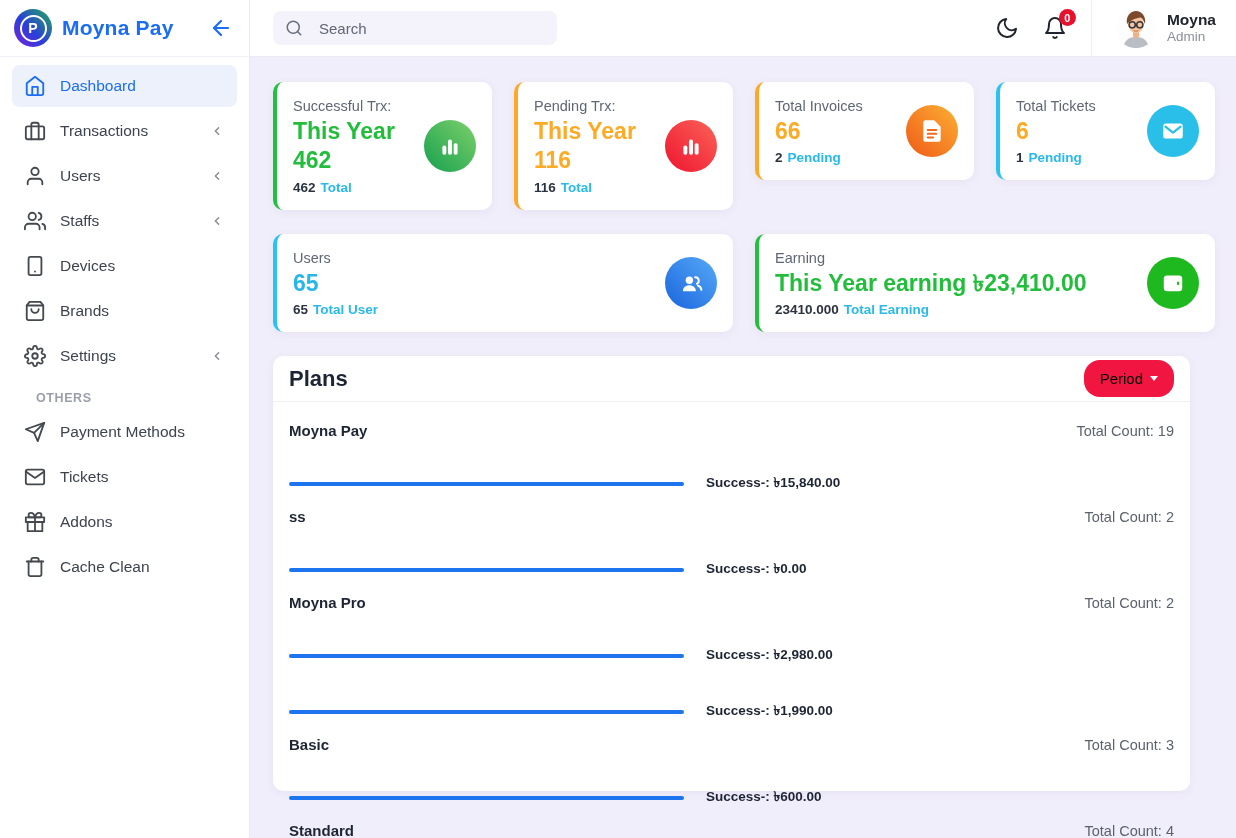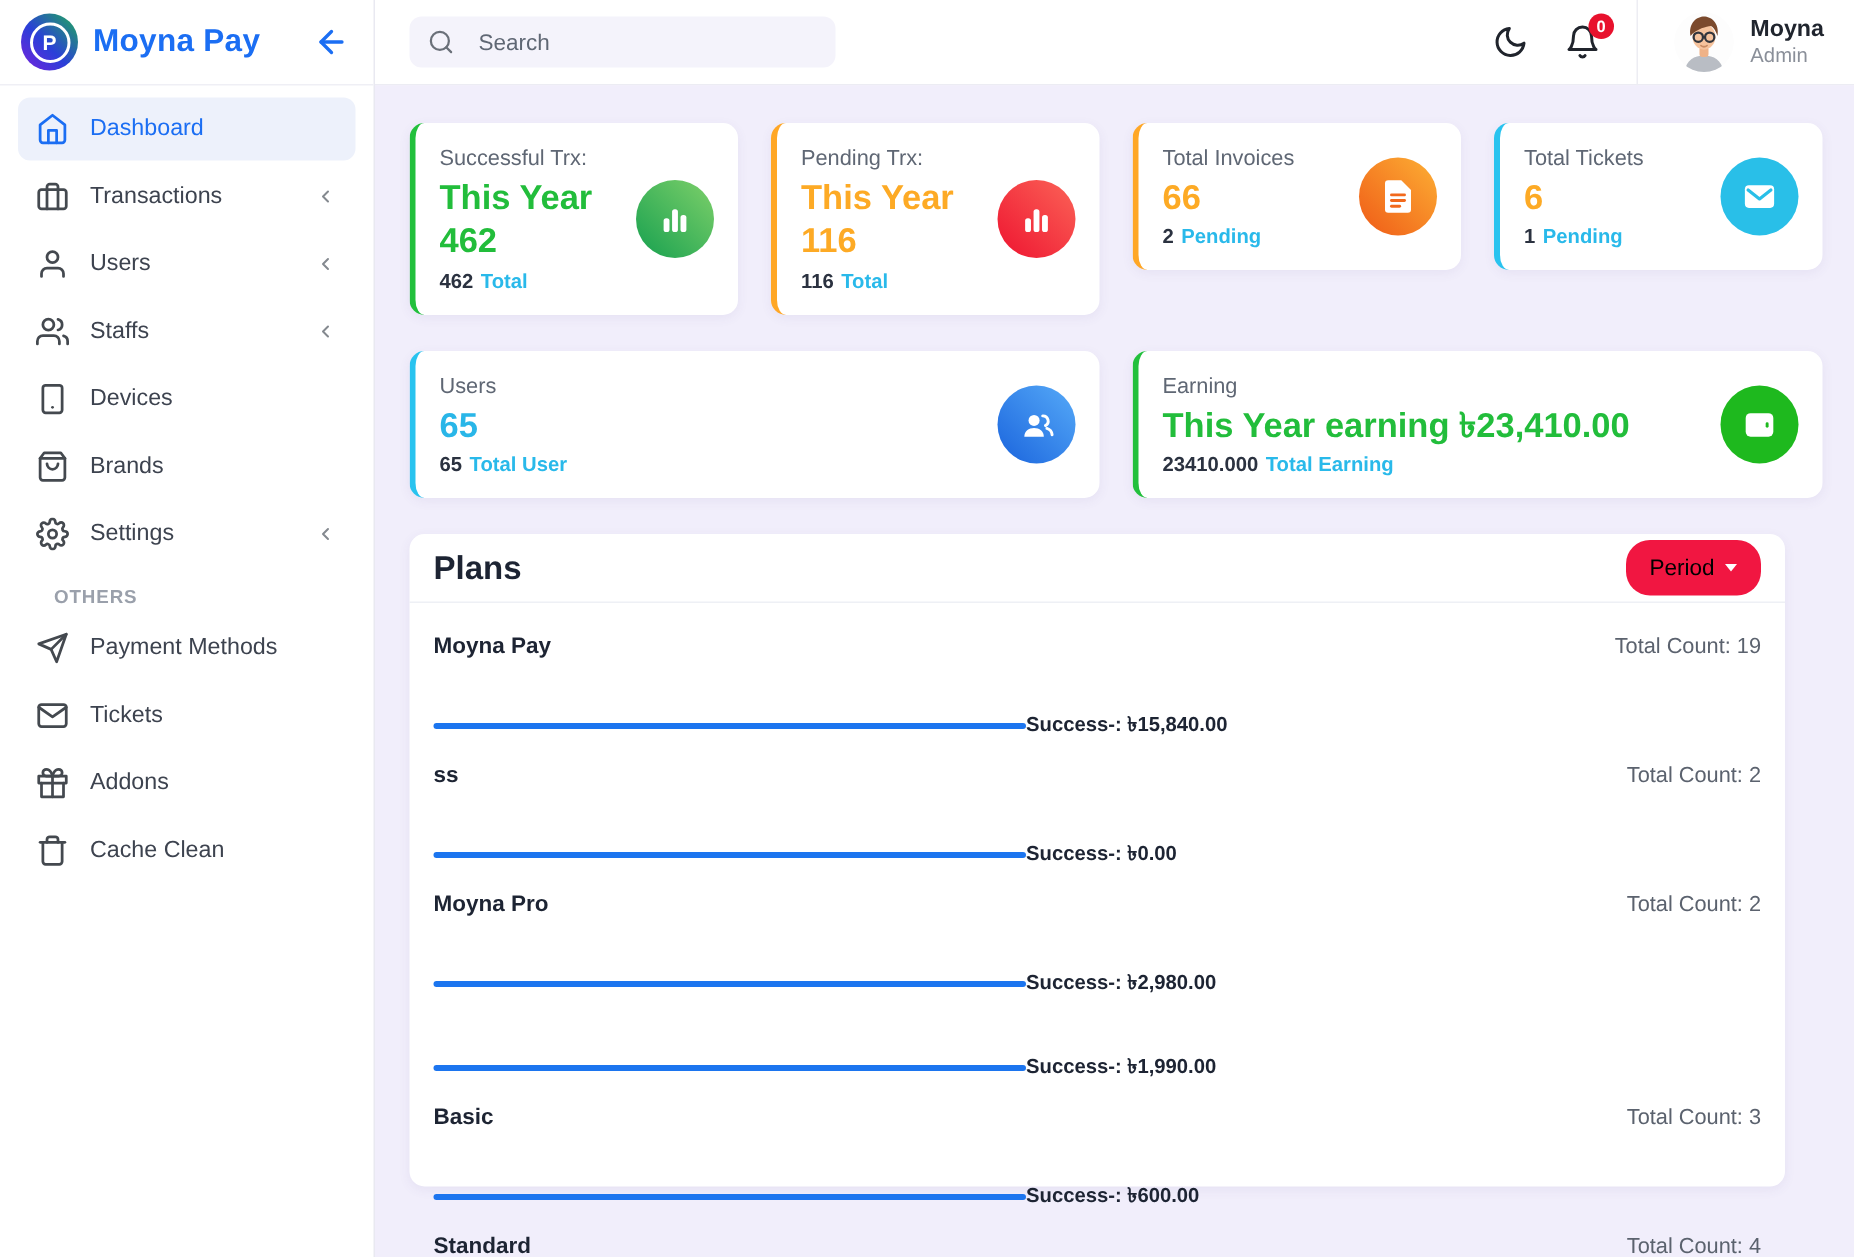--- a/index.html
+++ b/index.html
@@ -66,21 +66,21 @@
   .panel { background:#fff; border-radius:10px; height:435px; width:calc(100% - 25px); box-shadow:0 2px 8px rgba(80,70,140,.07); }
   .panel-header { display:flex; justify-content:space-between; align-items:center; padding:4px 16px; border-bottom:1px solid #eef0f5; }
   .panel-title { font-size:22px; font-weight:700; color:#1d2433; }
   .period-btn { background:#f11641; color:#000000; border:none; border-radius:16px; padding:10px 16px; font-size:15px; font-family:inherit; display:flex; align-items:center; gap:7px; cursor:pointer; }
   .caret-down { width:0; height:0; border-left:4.5px solid transparent; border-right:4.5px solid transparent; border-top:5.5px solid #fff; }
   .panel-body { padding:20px 16px 0; }
   .plan-row { margin-bottom:13px; }
   .plan-top { display:flex; justify-content:space-between; align-items:baseline; font-size:15px; margin-bottom:9px; }
   .plan-name { font-weight:700; color:#1d2433; }
   .plan-total { color:#5b626e; font-size:14.5px; }
-  .plan-bar { display:flex; align-items:center; gap:0;margin-top:33px; }
+  .plan-bar { display:flex; align-items:center; gap:22px;margin-top:33px; }
   .bar-line { width:395px; height:4px; border-radius:2px; background:#1c75ef; }
   .plan-success { font-size:13.5px; font-weight:700; color:#1d2433; }
 
   .footer { height:26px; flex:0 0 26px; background:#f8f8fb; border-top:1px solid #e7e7ef; display:flex; align-items:center; justify-content:center; font-size:13.5px; color:#3a3f4a; }
 </style>
 </head>
 <body>
 
 <div class="app">
 

